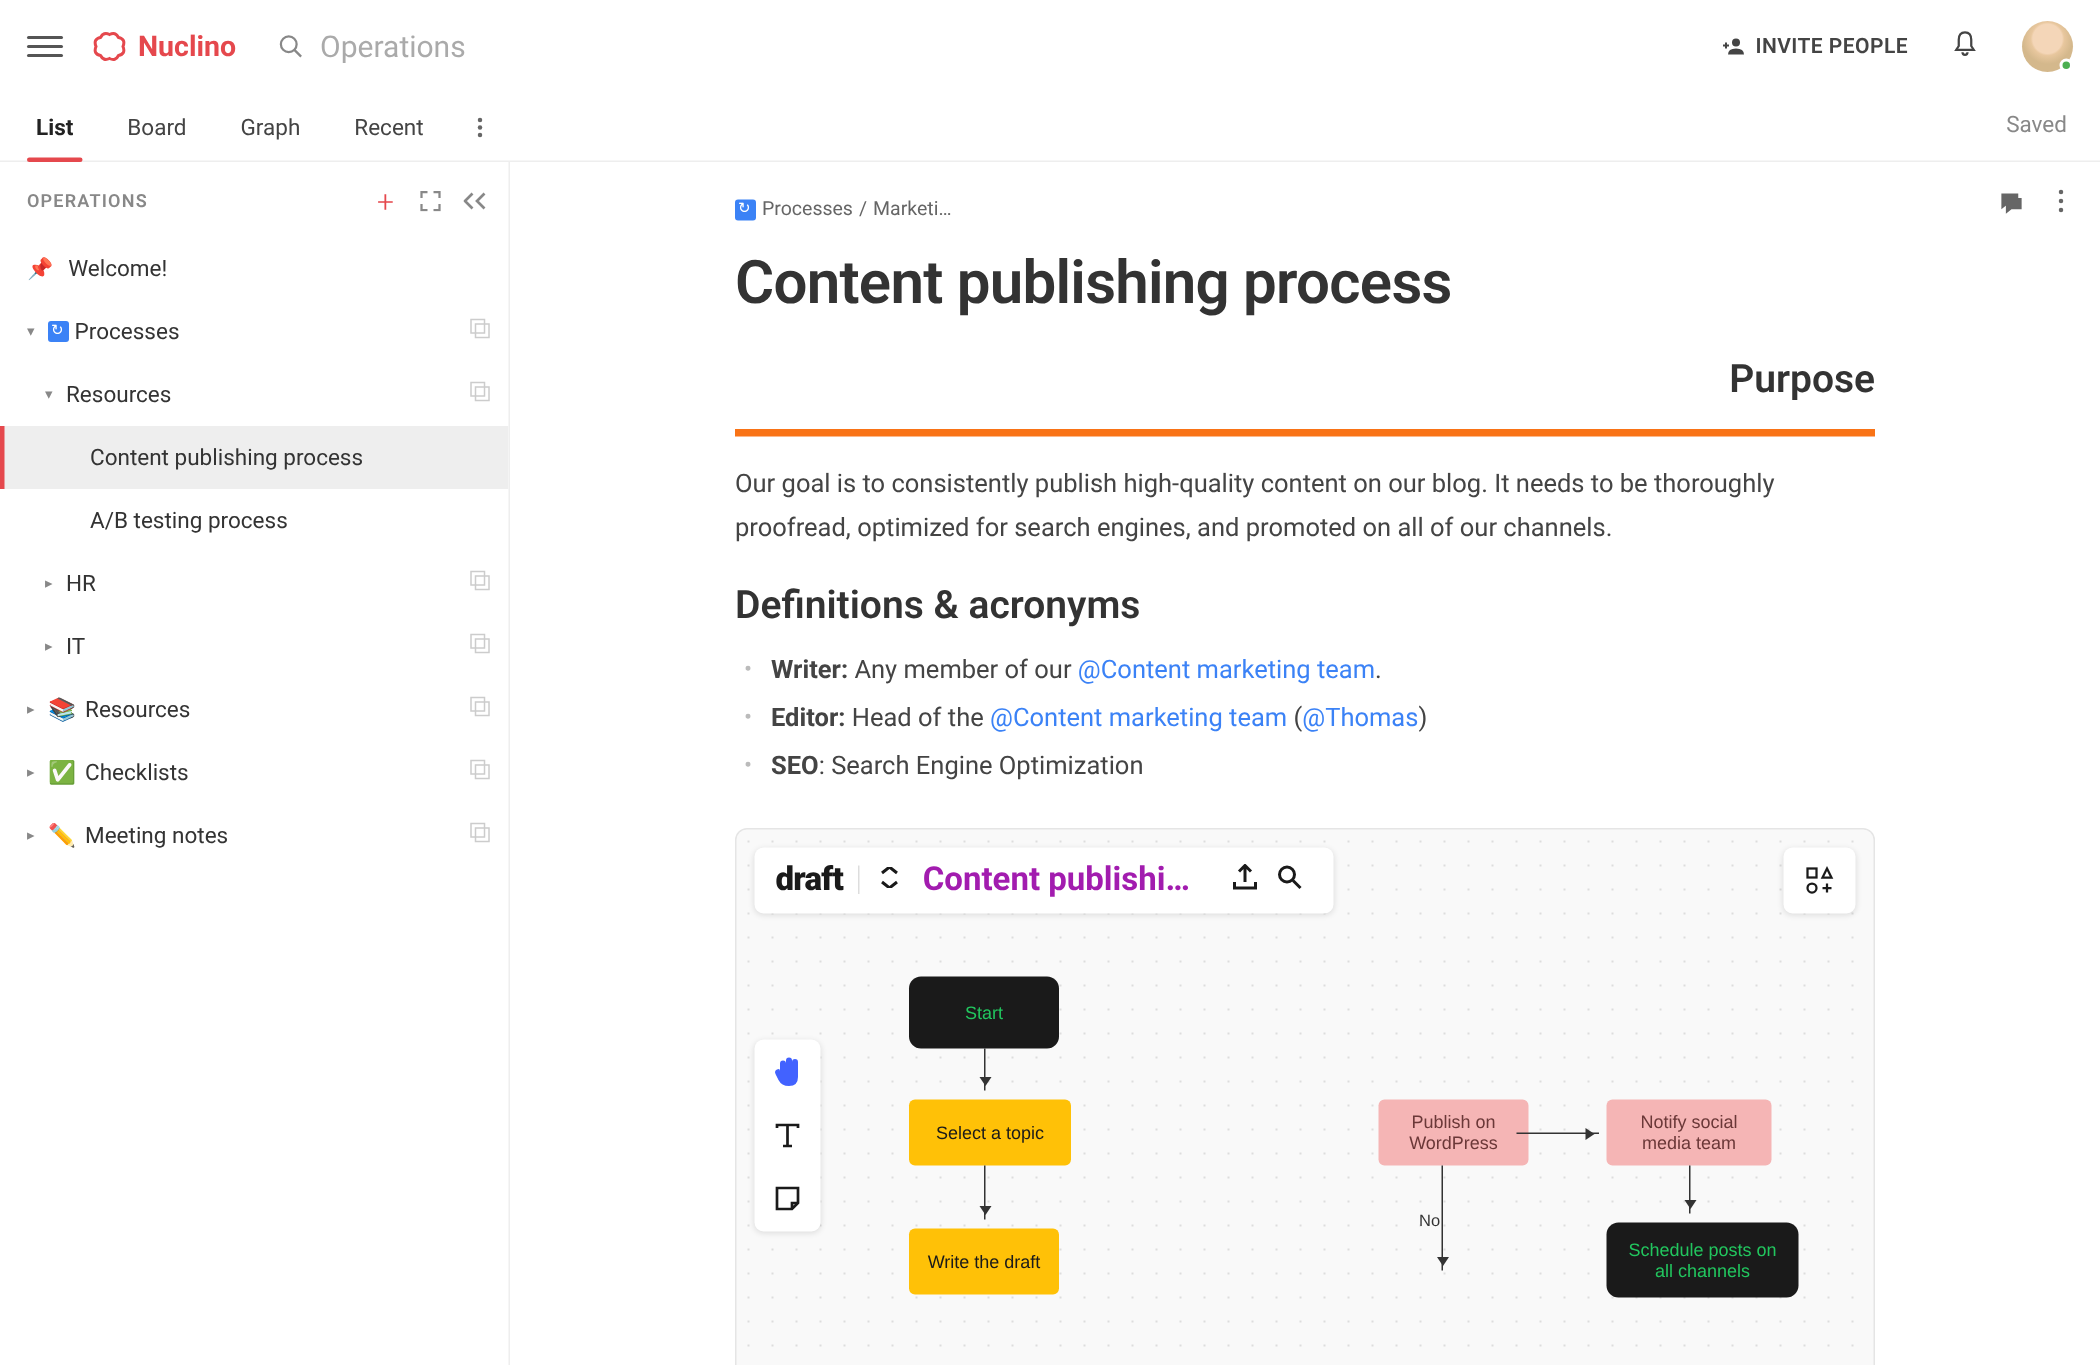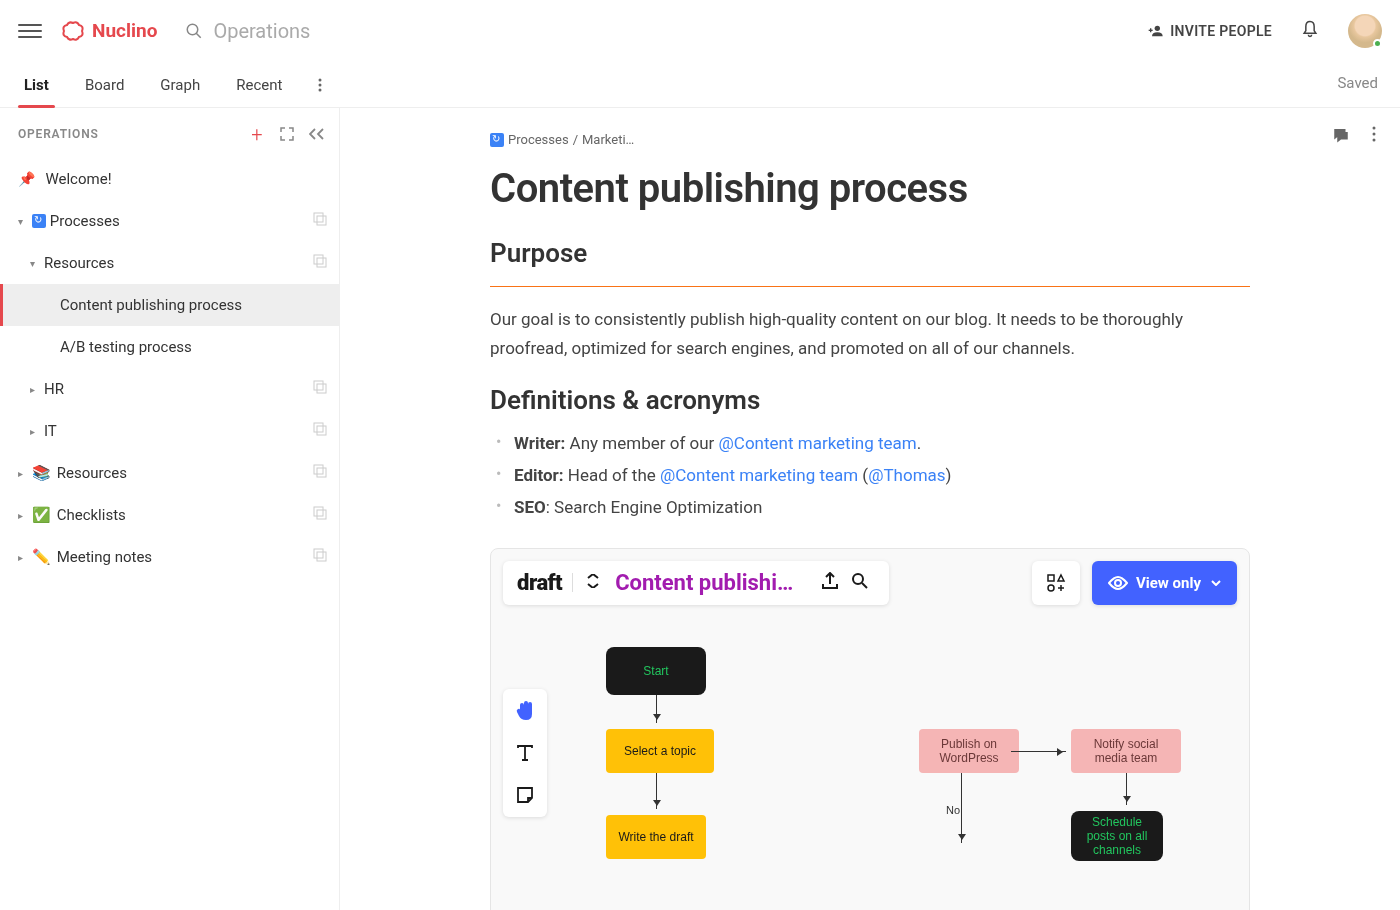--- a/index.html
+++ b/index.html
@@ -48,21 +48,21 @@
 .pin { color:#333; margin-right:10px; font-size:14px;}
 
 
 .content-pane { flex:1; overflow:auto; position:relative; }
 .content-inner { max-width: 760px; margin: 0 auto; padding: 24px 0 40px 0;}
 .doc-actions { position:absolute; top:18px; right:24px; display:flex; gap:22px; color:#666;}
 .doc-actions .ico { cursor:pointer; }
 .breadcrumb { font-size:13px; color:#666; display:flex; align-items:center; gap:4px; margin-bottom:18px;}
 h1.doc-title { font-size:40px; font-weight:600; color:#333; margin-bottom:26px; letter-spacing:-0.5px;}
 h2.sec { font-size:26px; font-weight:600; color:#333; margin-bottom:12px;}
-.sec-divider { border-bottom:1px solid #f97316; margin-bottom:18px; padding-bottom:6px;}
+.sec-divider { border-bottom:5px solid #f97316; margin-bottom:18px; padding-bottom:6px;text-align:right;}
 p.body { font-size:17px; line-height:1.7; color:#444; margin-bottom:22px;}
 ul.defs { list-style:none; margin-bottom:24px;}
 ul.defs li { font-size:17px; line-height:1.9; color:#444; position:relative; padding-left:24px;}
 ul.defs li::before { content:"•"; position:absolute; left:6px; color:#bbb; font-size:16px;}
 .bold { font-weight:700; }
 .mention { color:#3b82f6; cursor:pointer;}
 
 
 .miro-embed { border:1px solid #e5e5e5; border-radius:8px; background:#f9f9f9; background-image:radial-gradient(#ddd 0.5px, transparent 0.5px); background-size:16px 16px; position:relative; height:380px; overflow:hidden;}
 .miro-toolbar { position:absolute; top:12px; left:12px; right:12px; display:flex; gap:12px; align-items:stretch;}
@@ -312,30 +312,20 @@
           <div class="miro-grow"></div>
           <div class="miro-tb-group">
             <svg width="20" height="20" viewBox="0 0 20 20">
                 <rect x="2" y="2" width="6" height="6" fill="none" stroke="#1a1a1a" stroke-width="1.5"></rect>
                 <polygon points="15,2 18,8 12,8" fill="none" stroke="#1a1a1a" stroke-width="1.5"></polygon>
                 <circle cx="5" cy="15" r="3" fill="none" stroke="#1a1a1a" stroke-width="1.5"></circle>
                 <line x1="12" y1="15" x2="18" y2="15" stroke="#1a1a1a" stroke-width="1.5"></line>
                 <line x1="15" y1="12" x2="15" y2="18" stroke="#1a1a1a" stroke-width="1.5"></line>
               </svg>
           </div>
-          <div class="miro-view-btn">
-            <svg width="20" height="14" viewBox="0 0 20 14" style="margin-right:8px">
-                <path d="M1 7 Q6 1 10 1 Q14 1 19 7 Q14 13 10 13 Q6 13 1 7 Z" fill="none" stroke="#fff" stroke-width="2"></path>
-                <circle cx="10" cy="7" r="3" fill="none" stroke="#fff" stroke-width="2"></circle>
-              </svg>
-            <span>View only</span>
-            <svg width="10" height="6" viewBox="0 0 10 6" style="margin-left:10px">
-                <path d="M1 1 L5 5 L9 1" fill="none" stroke="#fff" stroke-width="2"></path>
-              </svg>
-          </div>
         </div>
 
         <div class="miro-side-tools">
           <div class="tool hand">
               <svg width="20" height="22" viewBox="0 0 20 22">
                 <path d="M5 10 L5 5 Q5 3 7 3 Q9 3 9 5 L9 3 Q9 1 11 1 Q13 1 13 3 L13 4 Q13 2 15 2 Q17 2 17 4 L17 14 Q17 20 11 20 Q6 20 4 16 L2 12 Q1 10 3 9 Q5 8 5 10 Z" fill="#4262ff"></path>
               </svg>
             </div>
           <div class="tool">
               <svg width="18" height="18" viewBox="0 0 18 18">
@@ -354,17 +344,17 @@
         <div class="flow-node node-yellow" style="left:115px;top:180px;width:108px;height:44px">Select a topic</div>
         <div class="arrow-v" style="left:165px;top:224px;height:36px"></div>
         <div class="flow-node node-yellow" style="left:115px;top:266px;width:100px;height:44px">Write the draft</div>
 
         <div class="flow-node node-pink" style="left:428px;top:180px;width:100px;height:44px">Publish on WordPress</div>
         <div class="arrow-h" style="left:520px;top:202px;width:55px"></div>
         <div class="flow-node node-pink" style="left:580px;top:180px;width:110px;height:44px">Notify social media team</div>
         <div class="arrow-v" style="left:470px;top:224px;height:70px"></div>
         <div class="arrow-label" style="left:455px;top:255px">No</div>
         <div class="arrow-v" style="left:635px;top:224px;height:32px"></div>
-        <div class="flow-node node-dark" style="left:580px;top:262px;width:92px;height:50px">Schedule posts on all channels</div>
+        <div class="flow-node node-dark" style="left:580px;top:262px;width:128px;height:50px">Schedule posts on all channels</div>
       </div>
     </div>
   </div>
 </div>
 
 </body></html>

